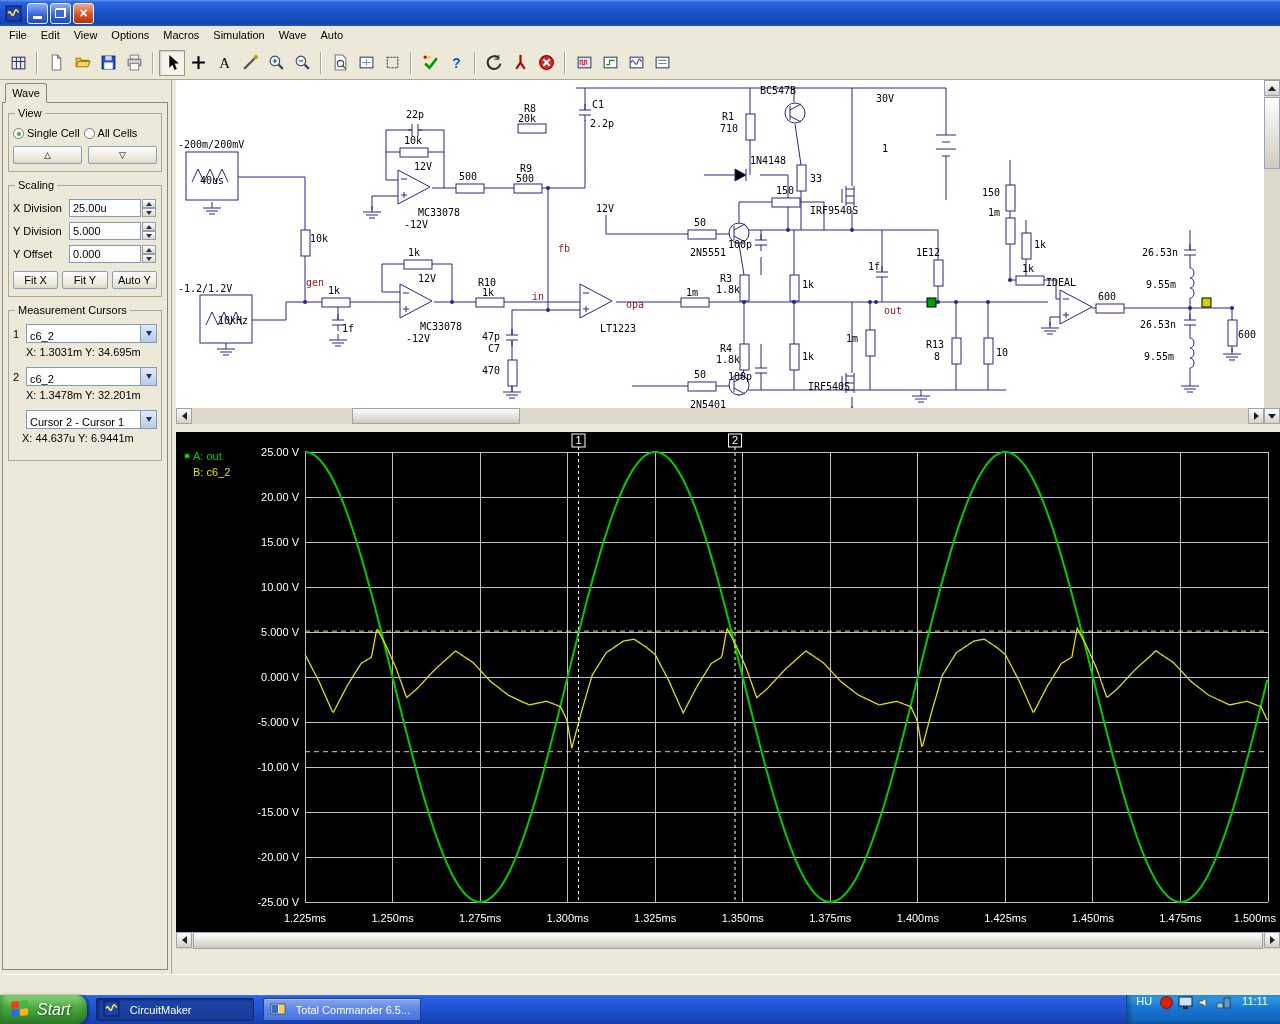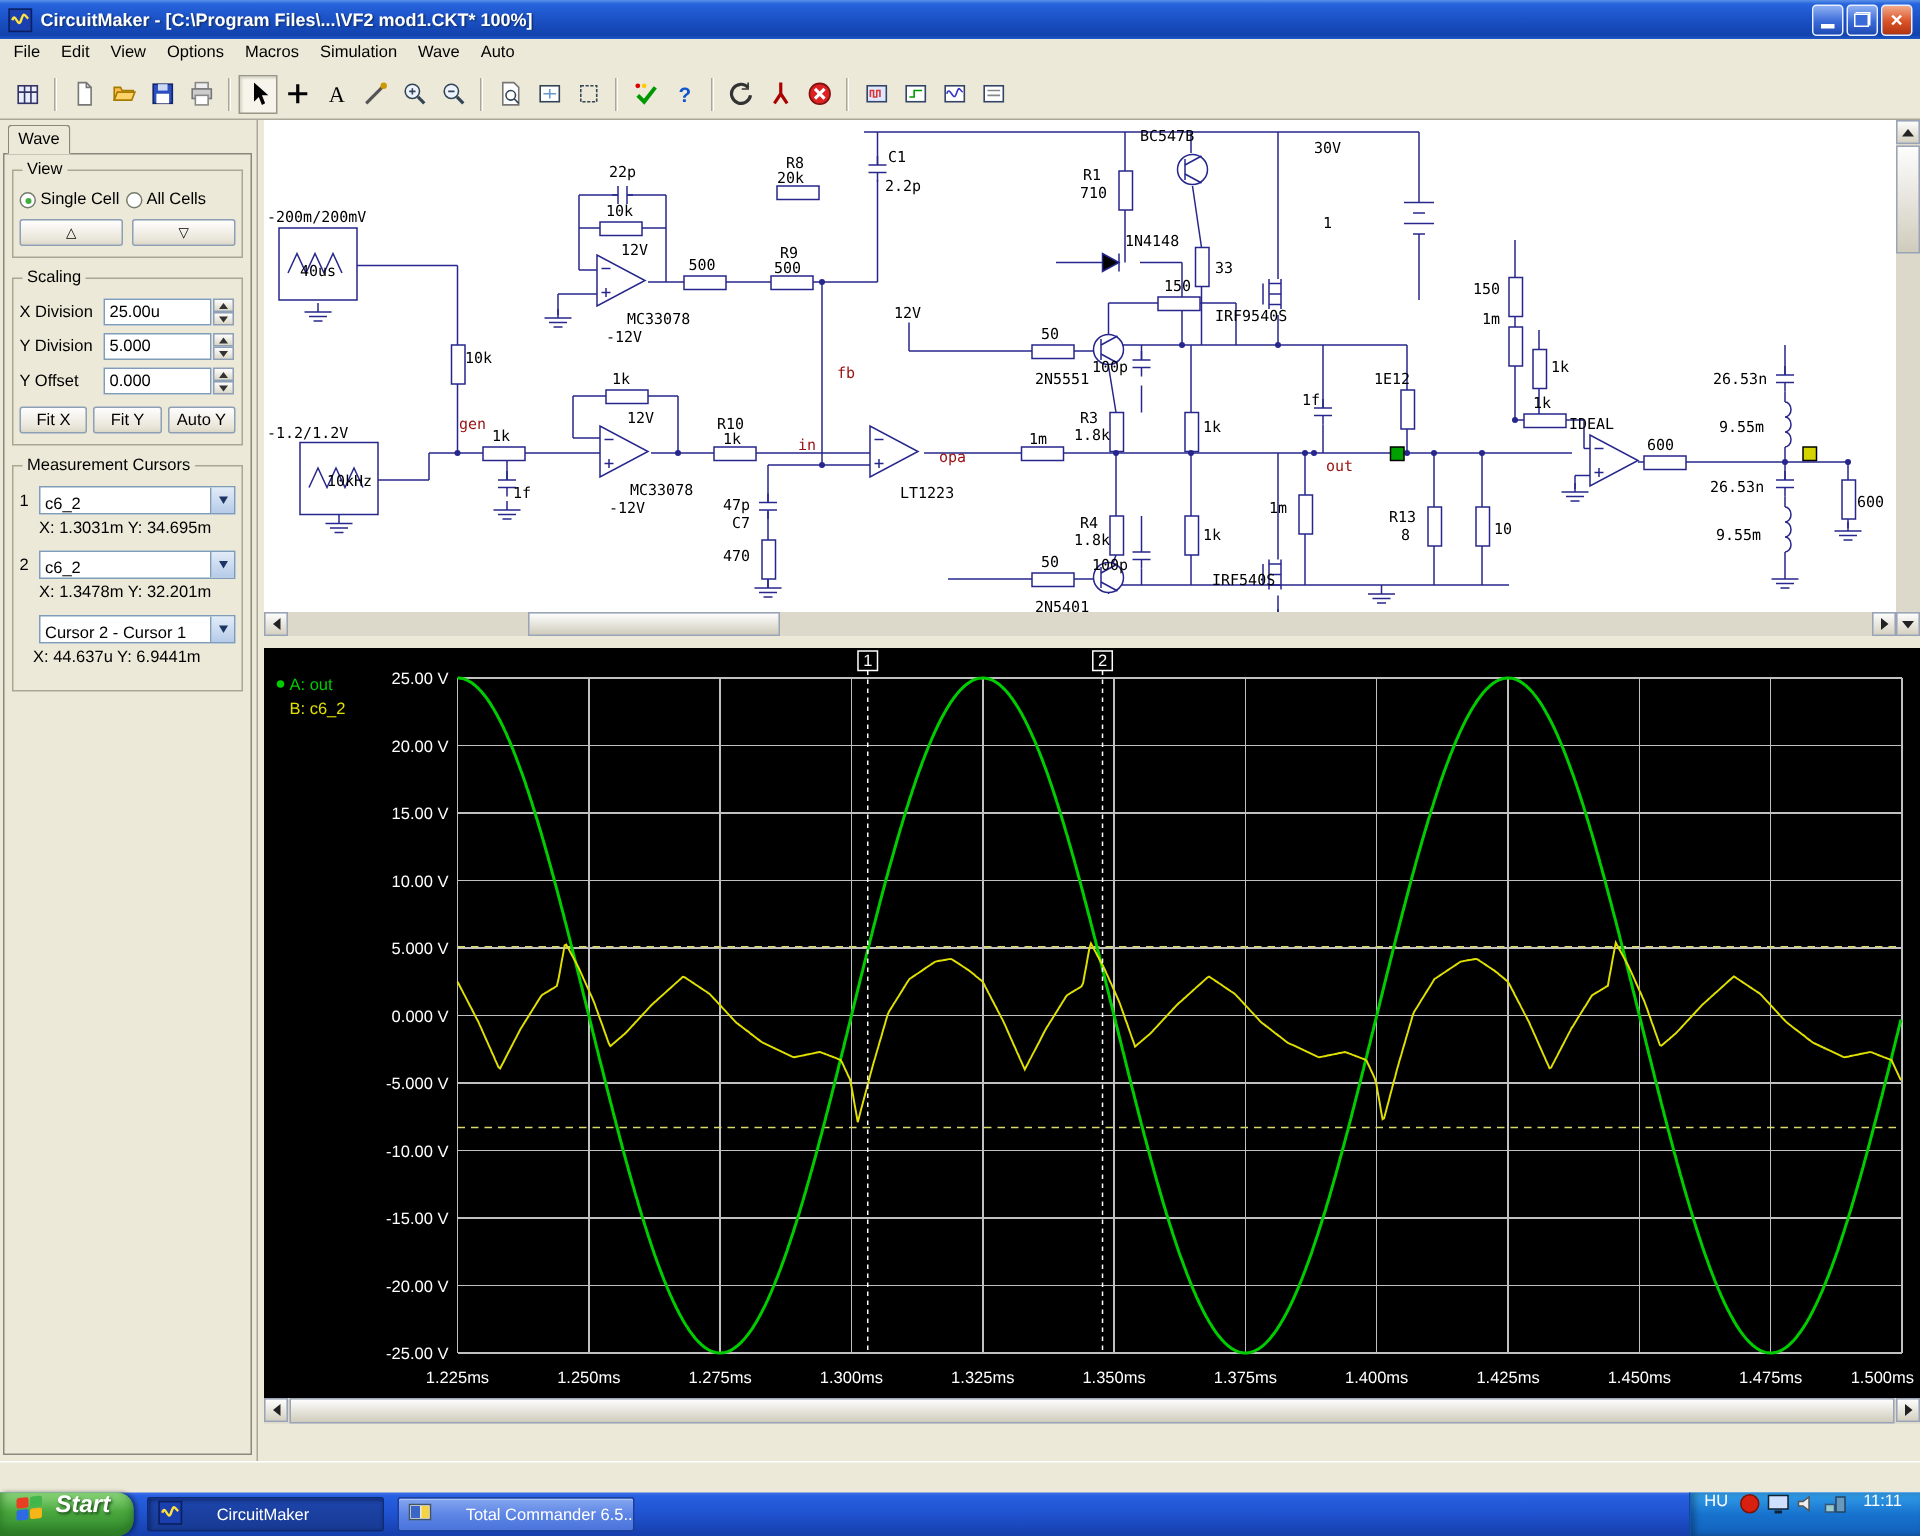--- a/index.html
+++ b/index.html
@@ -77,41 +77,40 @@
 
 .wave-view{position:absolute;left:176px;top:432px;width:1104px;height:500px;background:#000}
 .wave-view svg text{font-family:"Liberation Sans",sans-serif;font-size:11px}
 .tabstrip{position:absolute;left:176px;top:949px;width:1104px;height:25px;background:#ece9d8;border-top:1px solid #aca899;display:flex;align-items:flex-start;padding-left:3px}
 .ta-tab{height:21px;padding:3px 12px 0 18px;background:#fdfcf6;border:1px solid #8a887c;border-top:none;clip-path:polygon(0 0,100% 0,100% 100%,12px 100%)}
 .bottom-filler{position:absolute;left:0;top:974px;width:1280px;height:21px;background:#ece9d8;border-top:1px solid #fff}
 
 
 .taskbar{position:absolute;left:0;top:995px;width:1280px;height:29px;display:flex;align-items:center;
  background:linear-gradient(180deg,#4070e8 0%,#2760e2 8%,#1f50cc 55%,#1640ae 95%)}
-.start-btn{height:29px;flex:0 0 auto;border:none;border-radius:0 11px 11px 0;display:flex;align-items:flex-start;gap:6px;padding:0 16px 0 9px;
- color:#fff;font-weight:bold;font-style:italic;font-size:16px;text-shadow:1px 1px 2px #1c4d18;font-family:inherit;
+.start-btn{height:29px;flex:0 0 auto;border:none;border-radius:0 11px 11px 0;display:flex;align-items:center;gap:6px;padding:0 16px 0 9px;
+ color:#fff;font-weight:normal;font-style:italic;font-size:16px;text-shadow:1px 1px 2px #1c4d18;font-family:inherit;
  background:linear-gradient(180deg,#8fd87e,#4aa83e 45%,#389231 85%);box-shadow:inset 0 -4px 8px #2a7424,2px 0 3px rgba(0,0,0,.45)}
-.task-btn{height:23px;width:158px;margin-left:9px;border-radius:2px;display:flex;align-items:center;gap:22px;padding:0 6px;color:#fff;white-space:nowrap;overflow:hidden;font-family:inherit;font-size:11px}
+.task-btn{height:23px;width:158px;margin-left:9px;border-radius:2px;display:flex;align-items:center;gap:10px;padding:0 6px;color:#fff;white-space:nowrap;overflow:hidden;font-family:inherit;font-size:11px}
 .task-btn.pressed{background:linear-gradient(#1d45ac,#183a94);border:1px solid #0e2a70;box-shadow:inset 1px 1px 3px #0c2464}
 .task-btn.lit{background:linear-gradient(#86a7ee,#5e86e6 50%,#4a74dc);border:1px solid #1c3f9a;box-shadow:inset 0 1px 0 #a8c2f6}
 .tray{margin-left:auto;height:29px;display:flex;align-items:flex-start;gap:7px;padding:0 12px 0 9px;color:#fff;
  background:linear-gradient(180deg,#34a0ea,#1773ce 50%,#1060ba);border-left:1px solid #0c4a9a;box-shadow:inset 3px 0 4px rgba(0,0,0,.3)}
 .tray-time{margin-left:4px}
 </style>
 </head>
 <body>
 
 <div id="app">
 
   <div class="titlebar">
     <span class="app-icon" id="appicon"><svg width="17" height="17" viewBox="0 0 16 16">
           <rect x="1" y="1" width="14" height="14" fill="#1a3fae" stroke="#0a1f60"></rect>
           <path d="M3 8c2-6 3.5 6 5.5 0s2-3 4.5-1" stroke="#ffe140" fill="none" stroke-width="1.5"></path>
         </svg></span>
-    <span class="title-text">CircuitMaker - [C:\Program Files\...\VF2 mod1.CKT* 100%]</span>
     <span class="win-btns">
       <button class="wbtn">
           <span class="mi"></span>
         </button>
       <button class="wbtn">
           <span class="ri"></span>
         </button>
       <button class="wbtn close">
           <span class="ci">×</span>
         </button>

